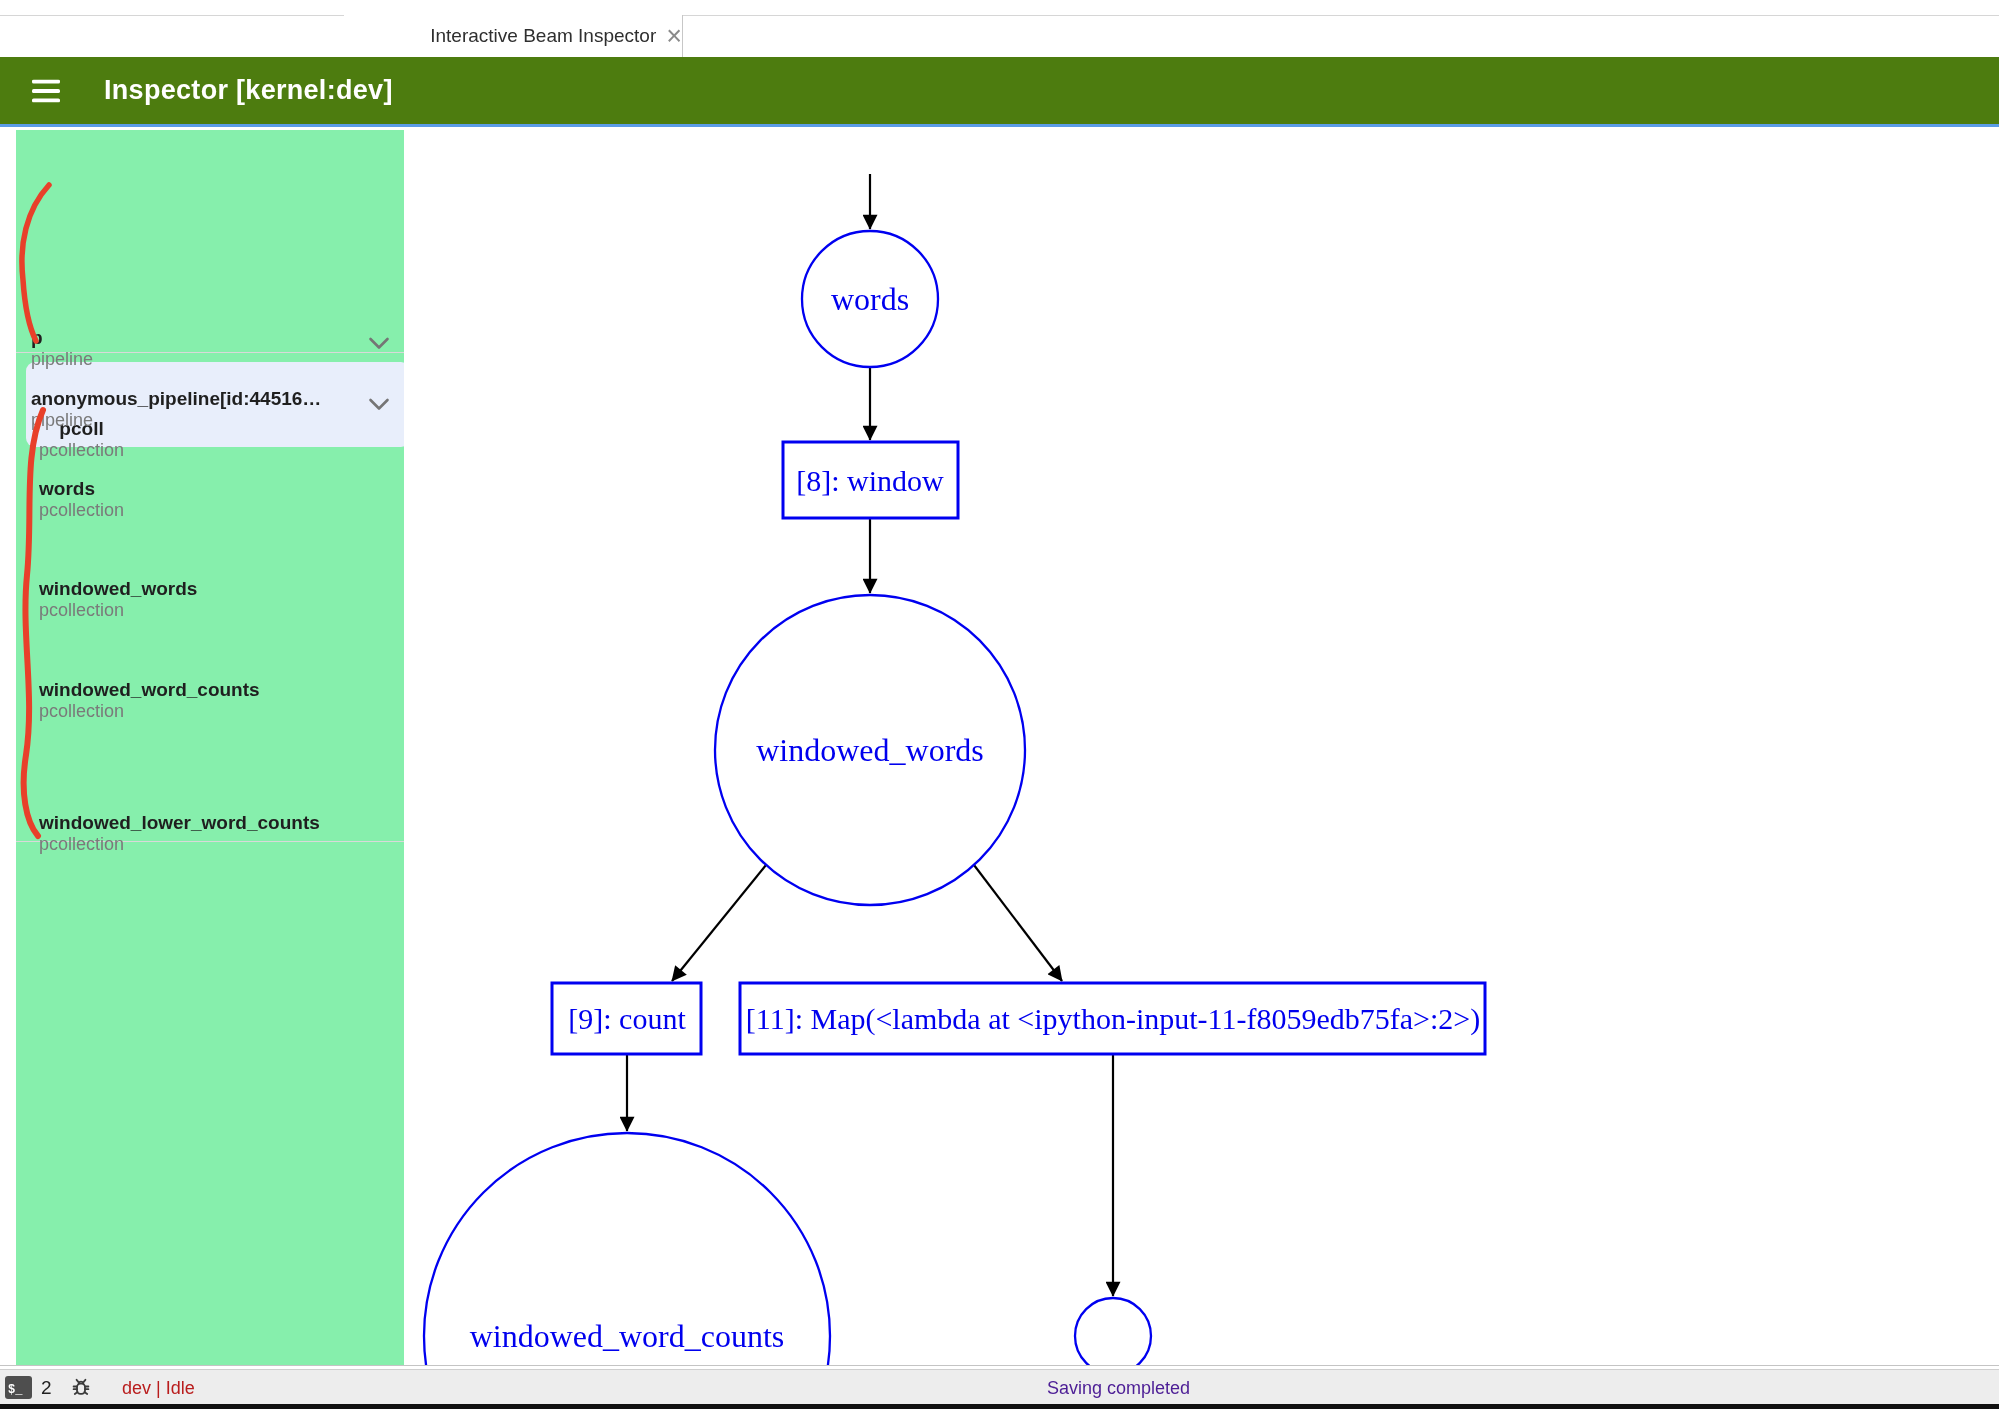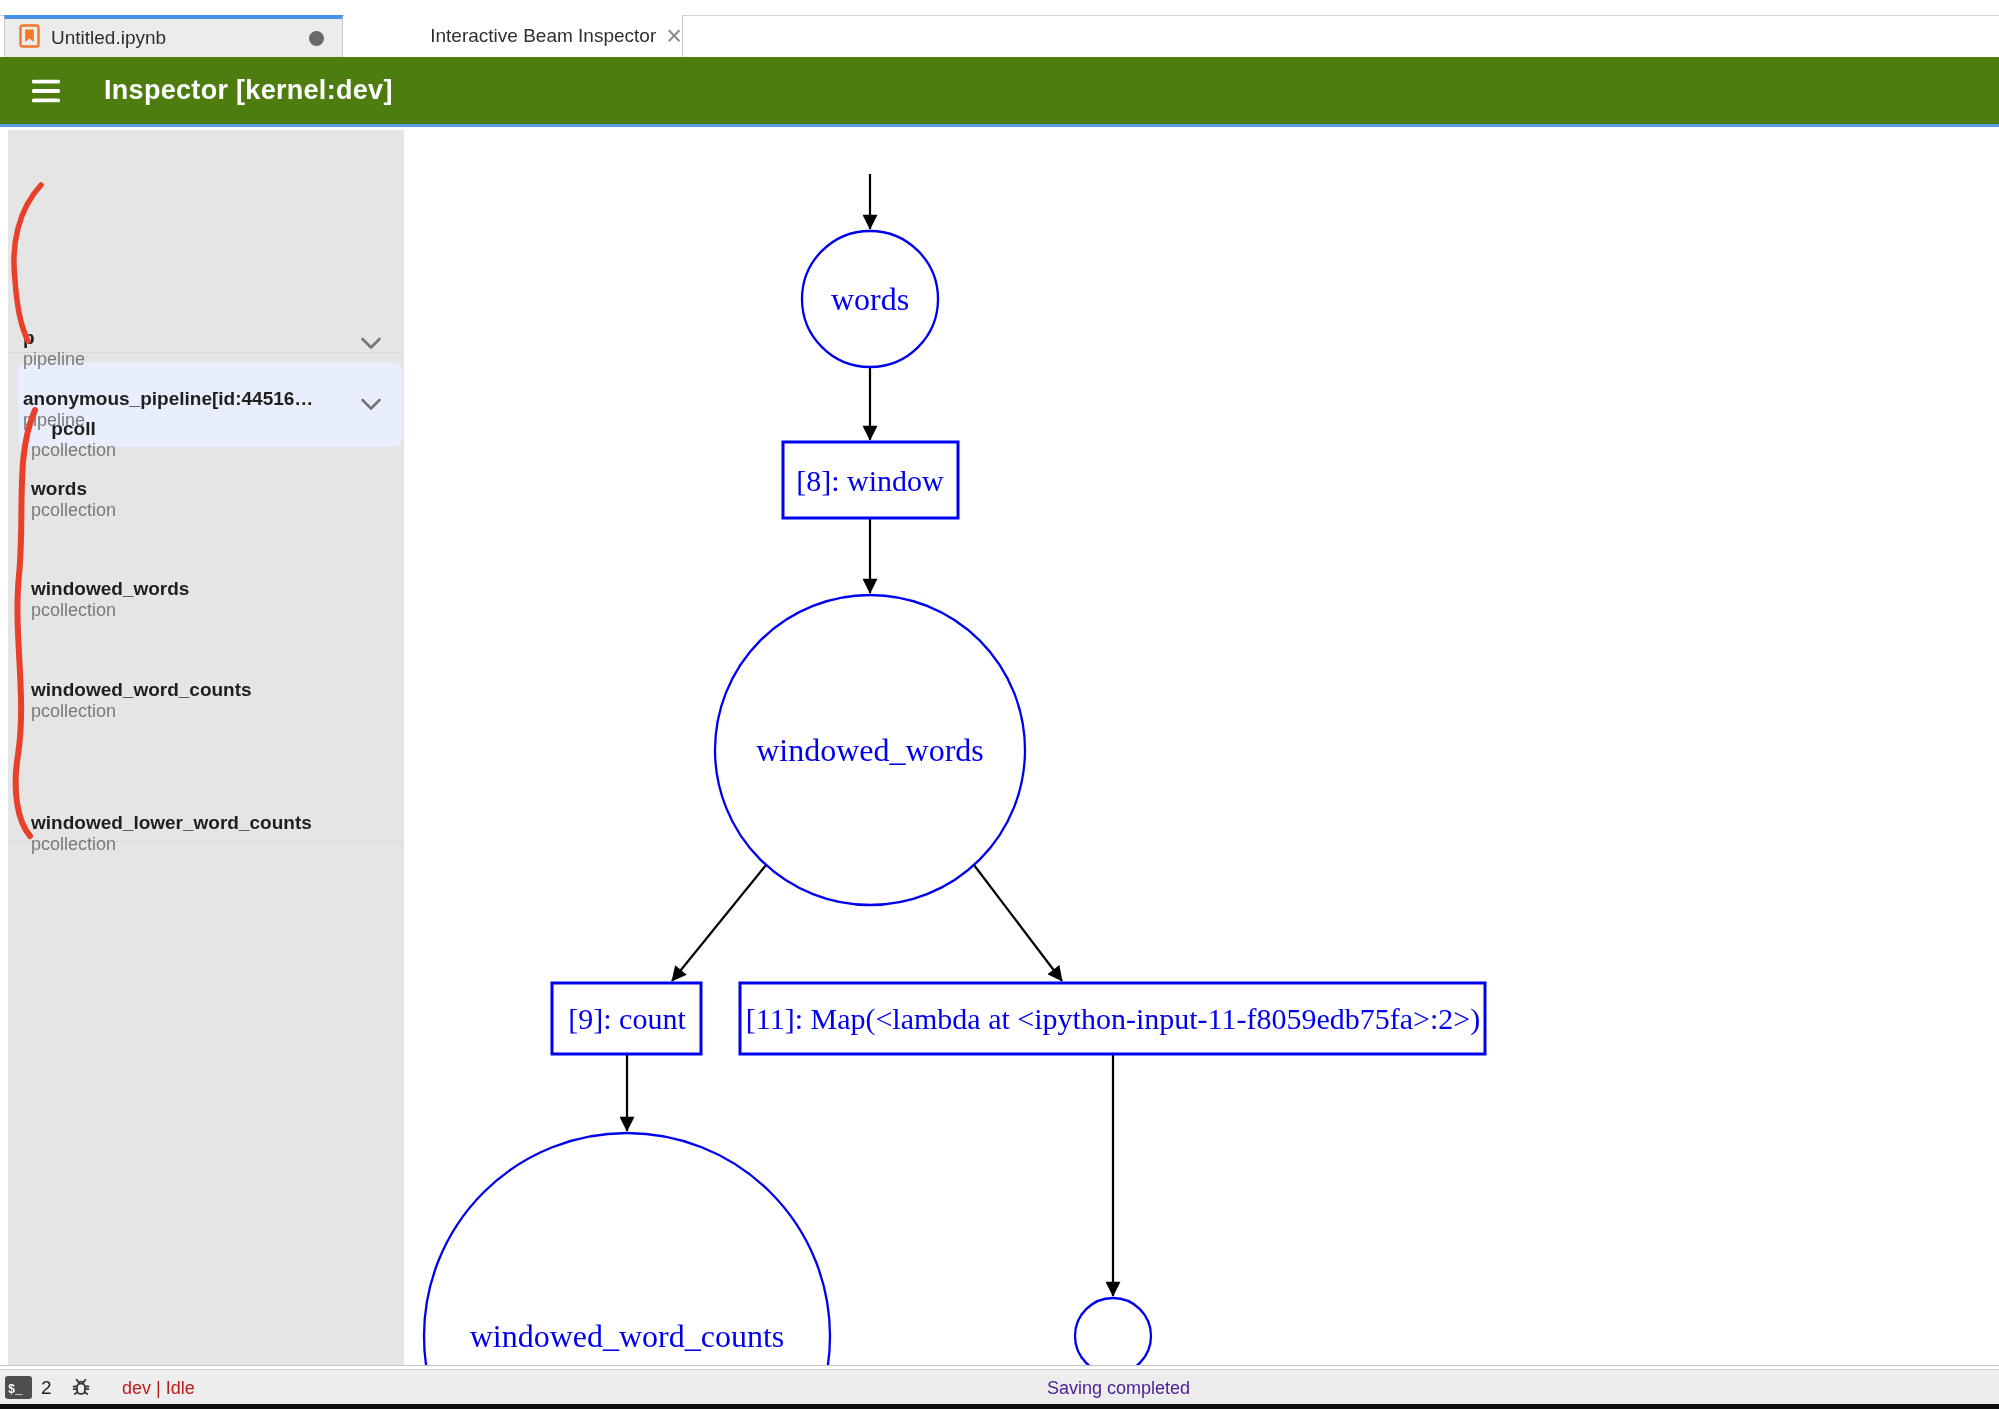--- a/index.html
+++ b/index.html
@@ -25,21 +25,21 @@
   .appbar { position:absolute; left:0; top:57px; width:100%; height:70px; background:#4d7c0f;
             border-bottom:3px solid #5b9ce7; display:flex; align-items:center; }
   .hamburger { position:absolute; left:32px; top:50%; transform:translateY(-50%); width:28px; height:23px; cursor:pointer; }
   .appbar-title { position:absolute; left:104px; color:#ffffff; font-size:27px; font-weight:700; letter-spacing:0.3px; }
 
   
   .content { position:absolute; left:0; top:130px; width:1999px; height:1235px; background:#fff; }
   .content-bottom-line { position:absolute; left:0; top:1365px; width:100%; height:1px; background:#c4c4c4; }
 
   
-  .sidebar { position:absolute; left:8px; top:0; width:404px; height:1235px; background:#e5e5e5;
+  .sidebar { position:absolute; left:16px; top:0; width:404px; height:1235px; background:#86efac;
              border-right:1px solid #d9d9d9; }
   .group-separator { position:absolute; left:0; top:222px; width:404px; height:1px; background:#d9d9d9; }
   .list-bottom { position:absolute; left:0; top:711px; width:404px; height:1px; background:#d9d9d9; }
   .row-highlight { position:absolute; left:10px; top:232px; width:384px; height:85px;
                    background:#e8eefb; border-radius:9px; }
   .side-row { position:absolute; white-space:nowrap; cursor:pointer; max-width:360px; overflow:hidden; }
   .side-name { font-size:19px; font-weight:700; color:#1f1f1f; }
   .side-type { font-size:18px; color:#7a7a7a; }
   .chevron { position:absolute; left:352px; cursor:pointer; }
 
@@ -63,30 +63,20 @@
   .bottom-black { position:absolute; left:0; top:1404px; width:100%; height:5px; background:#101010; }
 </style>
 </head>
 <body>
 
 <div class="page">
 
   <div class="tabbar">
     <div class="tabbar-hairline"></div>
 
-    <div class="tab tab-notebook">
-      <span>
-        <svg width="21" height="26" viewBox="0 0 21 26">
-          <rect x="1.5" y="2.5" width="18" height="21" rx="2" fill="none" stroke="#f37726" stroke-width="2.4"></rect>
-          <path d="M6.2 6.5 h8.6 v12.5 l-4.3,-3.6 l-4.3,3.6 z" fill="#f37726"></path>
-        </svg>
-      </span>
-      <span class="tab-label">Untitled.ipynb</span>
-      <span class="dirty-dot"></span>
-    </div>
 
     <div class="tab tab-inspector">
       <span class="tab-label">Interactive Beam Inspector</span>
       <span class="close-x">×</span>
     </div>
   </div>
 
   <div class="appbar">
     <span class="hamburger">
       <svg width="28" height="23" viewBox="0 0 28 23">

